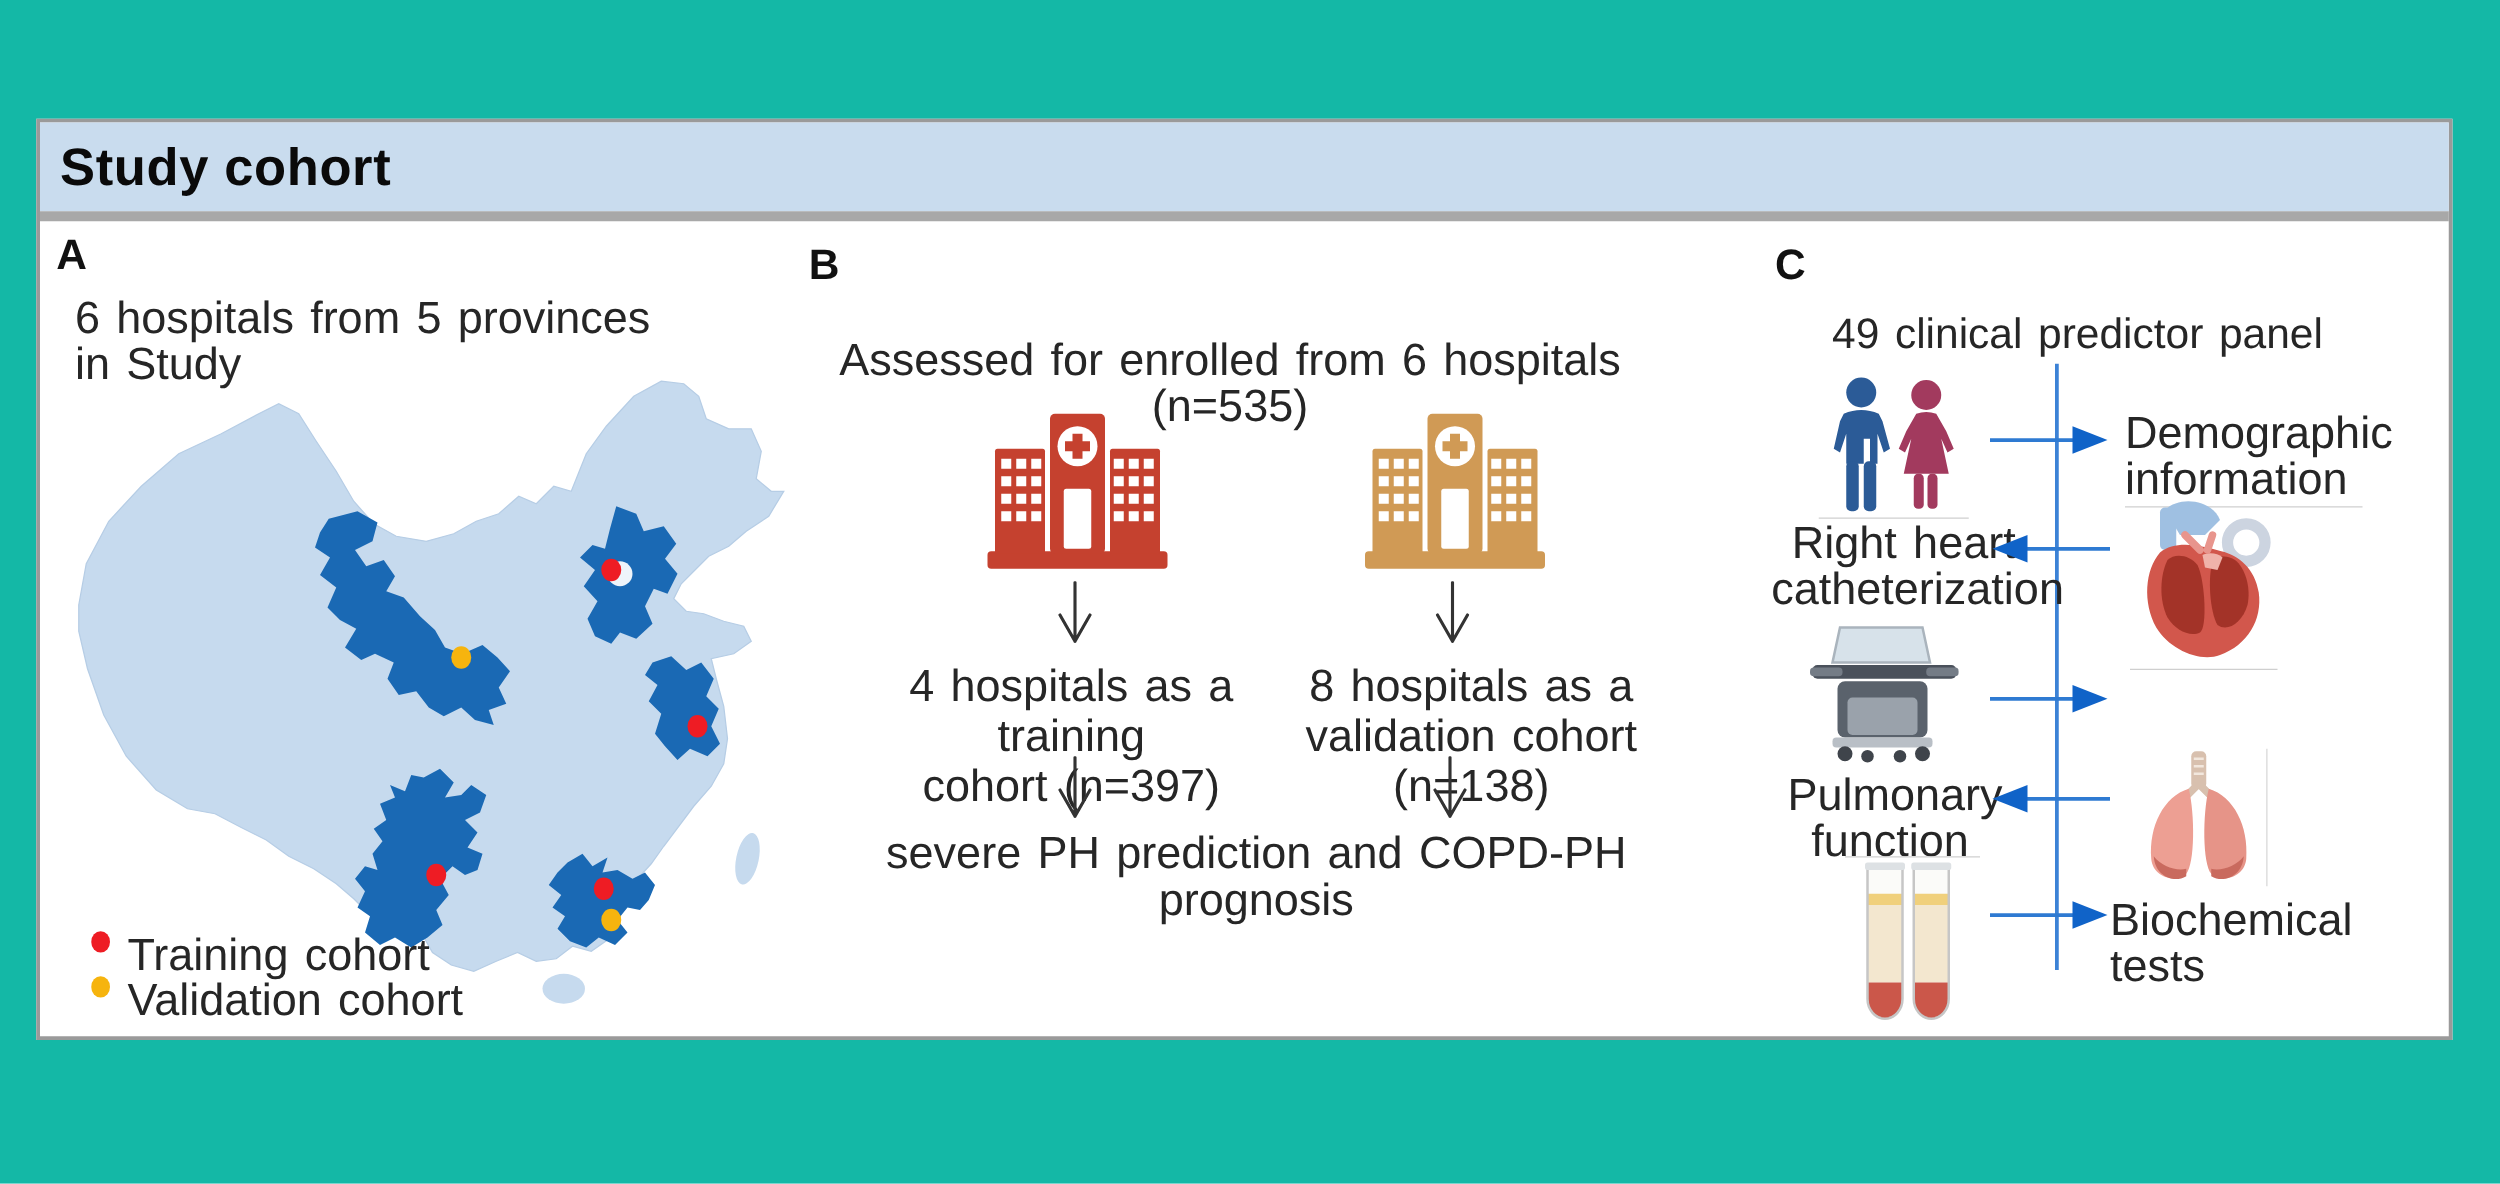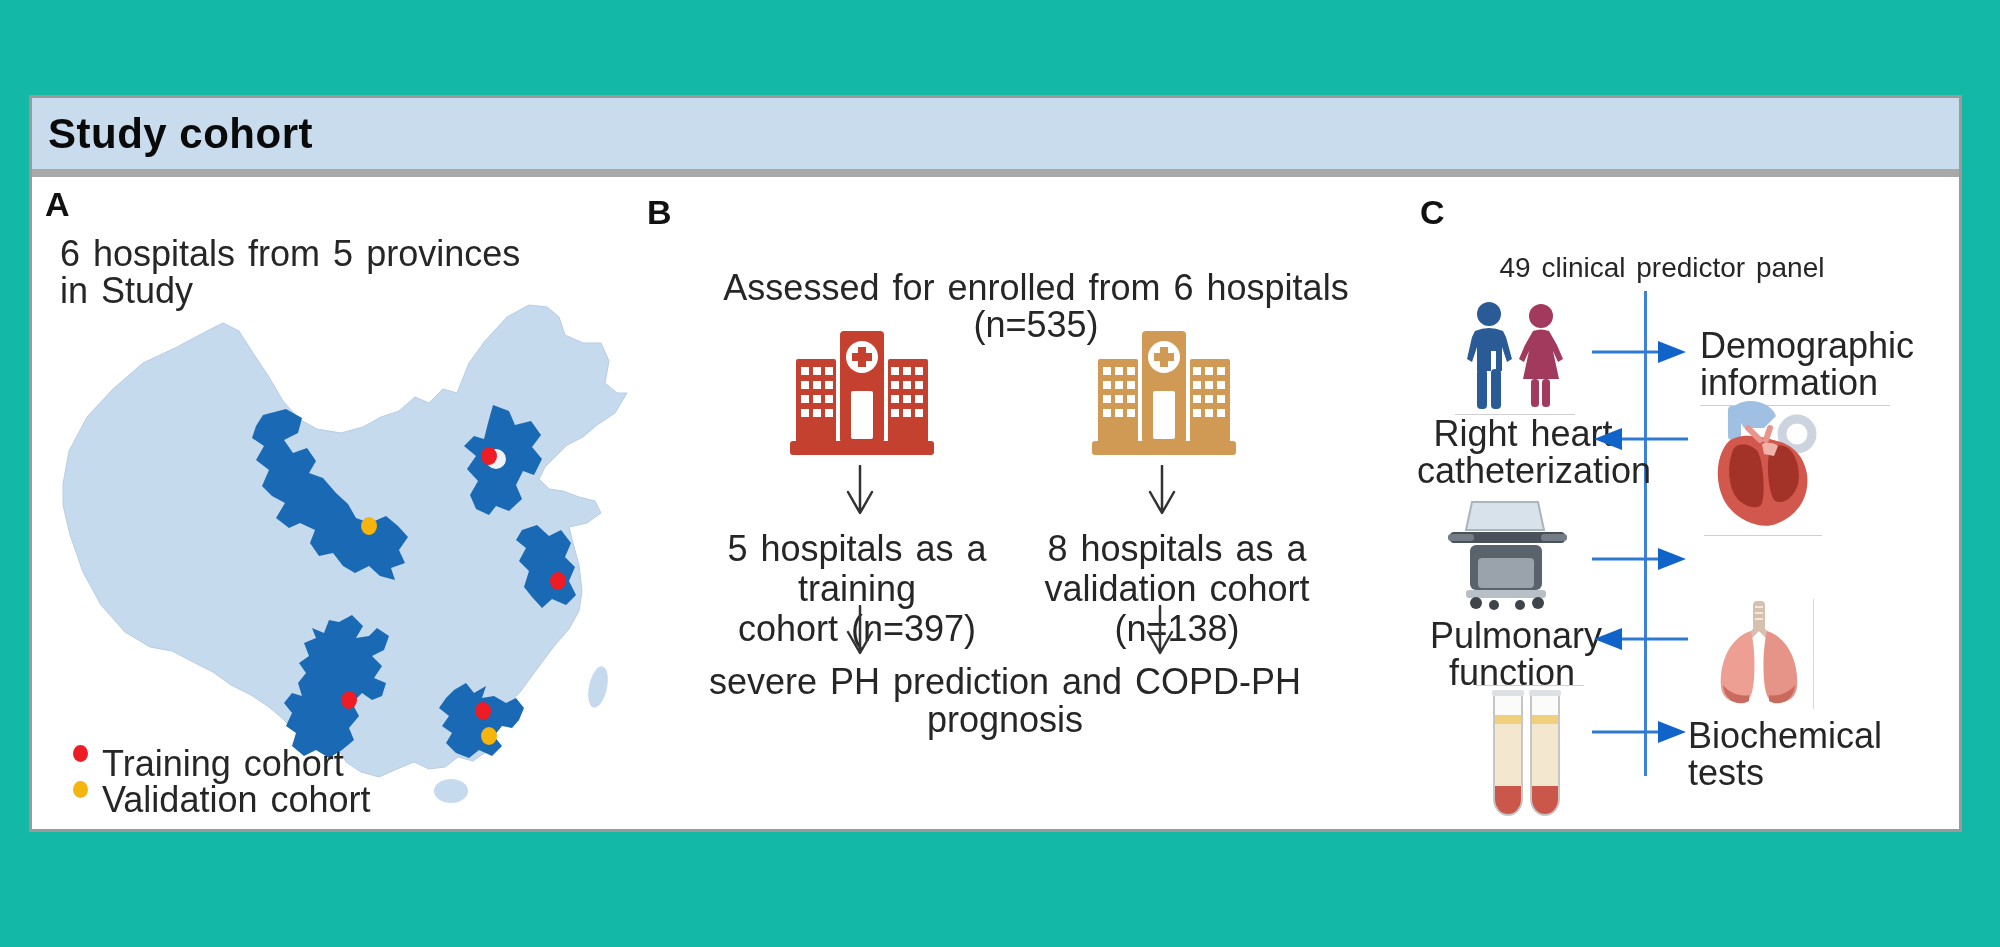--- a/index.html
+++ b/index.html
@@ -89,21 +89,21 @@
         <span class="legend-dot" id="legend-dot-training" style="background: rgb(238, 28, 36);"></span>
         <span class="txt">Training cohort</span>
       </div>
       <div class="legend-row" style="left:41px;top:604px;">
         <span class="legend-dot" id="legend-dot-validation" style="background: rgb(246, 180, 14);"></span>
         <span class="txt">Validation cohort</span>
       </div>
 
       <div class="panel-label abs" style="left:615px;top:16px;">B</div>
 
-      <div class="txt txt-center abs" style="left:624px;top:92px;width:760px;text-align:center;">Assessed for enrolled from 6 hospitals (n=535)</div>
+      <div class="txt txt-center abs" style="left:572px;top:92px;width:760px;text-align:center;">Assessed for enrolled from 6 hospitals (n=535)</div>
 
       <svg class="abs" style="left:756px;top:152px;" width="148" height="128" viewBox="0 0 148 128">
         <g fill="#c5412f">
           <rect x="2" y="112" width="144" height="14" rx="3"></rect>
           <rect x="8" y="30" width="40" height="84" rx="2"></rect>
           <rect x="100" y="30" width="40" height="84" rx="2"></rect>
           <rect x="52" y="2" width="44" height="112" rx="4"></rect>
         </g>
         <circle cx="74" cy="28" r="16" fill="#ffffff"></circle>
         <rect x="70" y="18" width="8" height="20" fill="#c5412f"></rect>
@@ -177,42 +177,42 @@
       </svg>
 
       <svg class="abs" style="left:813px;top:288px;" width="30" height="52" viewBox="0 0 30 52">
         <path d="M15,1 V46 M3,27 L15,48 M27,27 L15,48" stroke="#333" stroke-width="2.5" fill="none" stroke-linecap="round"></path>
       </svg>
       <svg class="abs" style="left:1115px;top:288px;" width="30" height="52" viewBox="0 0 30 52">
         <path d="M15,1 V46 M3,27 L15,48 M27,27 L15,48" stroke="#333" stroke-width="2.5" fill="none" stroke-linecap="round"></path>
       </svg>
 
       <div class="txt txt-center abs" style="left:640px;top:352px;width:370px;line-height:40px;">
-        <div>5 hospitals as a training</div>
+        <div>4 hospitals as a training</div>
         <div>cohort (n=397)</div>
       </div>
       <div class="txt txt-center abs" style="left:960px;top:352px;width:370px;line-height:40px;">
         <div>8 hospitals as a</div>
         <div>validation cohort (n=138)</div>
       </div>
 
       <svg class="abs" style="left:813px;top:428px;" width="30" height="52" viewBox="0 0 30 52">
         <path d="M15,1 V46 M3,27 L15,48 M27,27 L15,48" stroke="#333" stroke-width="2.5" fill="none" stroke-linecap="round"></path>
       </svg>
       <svg class="abs" style="left:1113px;top:428px;" width="30" height="52" viewBox="0 0 30 52">
         <path d="M15,1 V46 M3,27 L15,48 M27,27 L15,48" stroke="#333" stroke-width="2.5" fill="none" stroke-linecap="round"></path>
       </svg>
 
       <div class="txt txt-center abs" style="left:603px;top:486px;width:740px;line-height:38px;">
         <div>severe PH prediction and COPD-PH prognosis</div>
       </div>
 
       <div class="panel-label abs" style="left:1388px;top:16px;">C</div>
 
-      <div class="txt txt-center abs" style="left:1420px;top:72px;width:420px;font-size:28px;">49 clinical predictor panel</div>
+      <div class="txt txt-center abs" style="left:1420px;top:72px;width:420px;font-size:34px;">49 clinical predictor panel</div>
 
       <div class="spine" style="left:1612px;top:114px;height:485px;"></div>
 
       <svg class="abs" style="left:1428px;top:124px;" width="110" height="112" viewBox="0 0 110 112">
         <g fill="#2b5b97">
           <circle cx="29" cy="13" r="12"></circle>
           <path d="M15,30 Q29,24 43,30 L46,36 52,58 47,61 42,46 42,70 36,70 36,50 31,50 31,70 17,70 17,46 12,61 7,58 12,36 Z"></path>
           <rect x="17" y="68" width="10" height="40" rx="4"></rect>
           <rect x="31" y="68" width="10" height="40" rx="4"></rect>
         </g>

